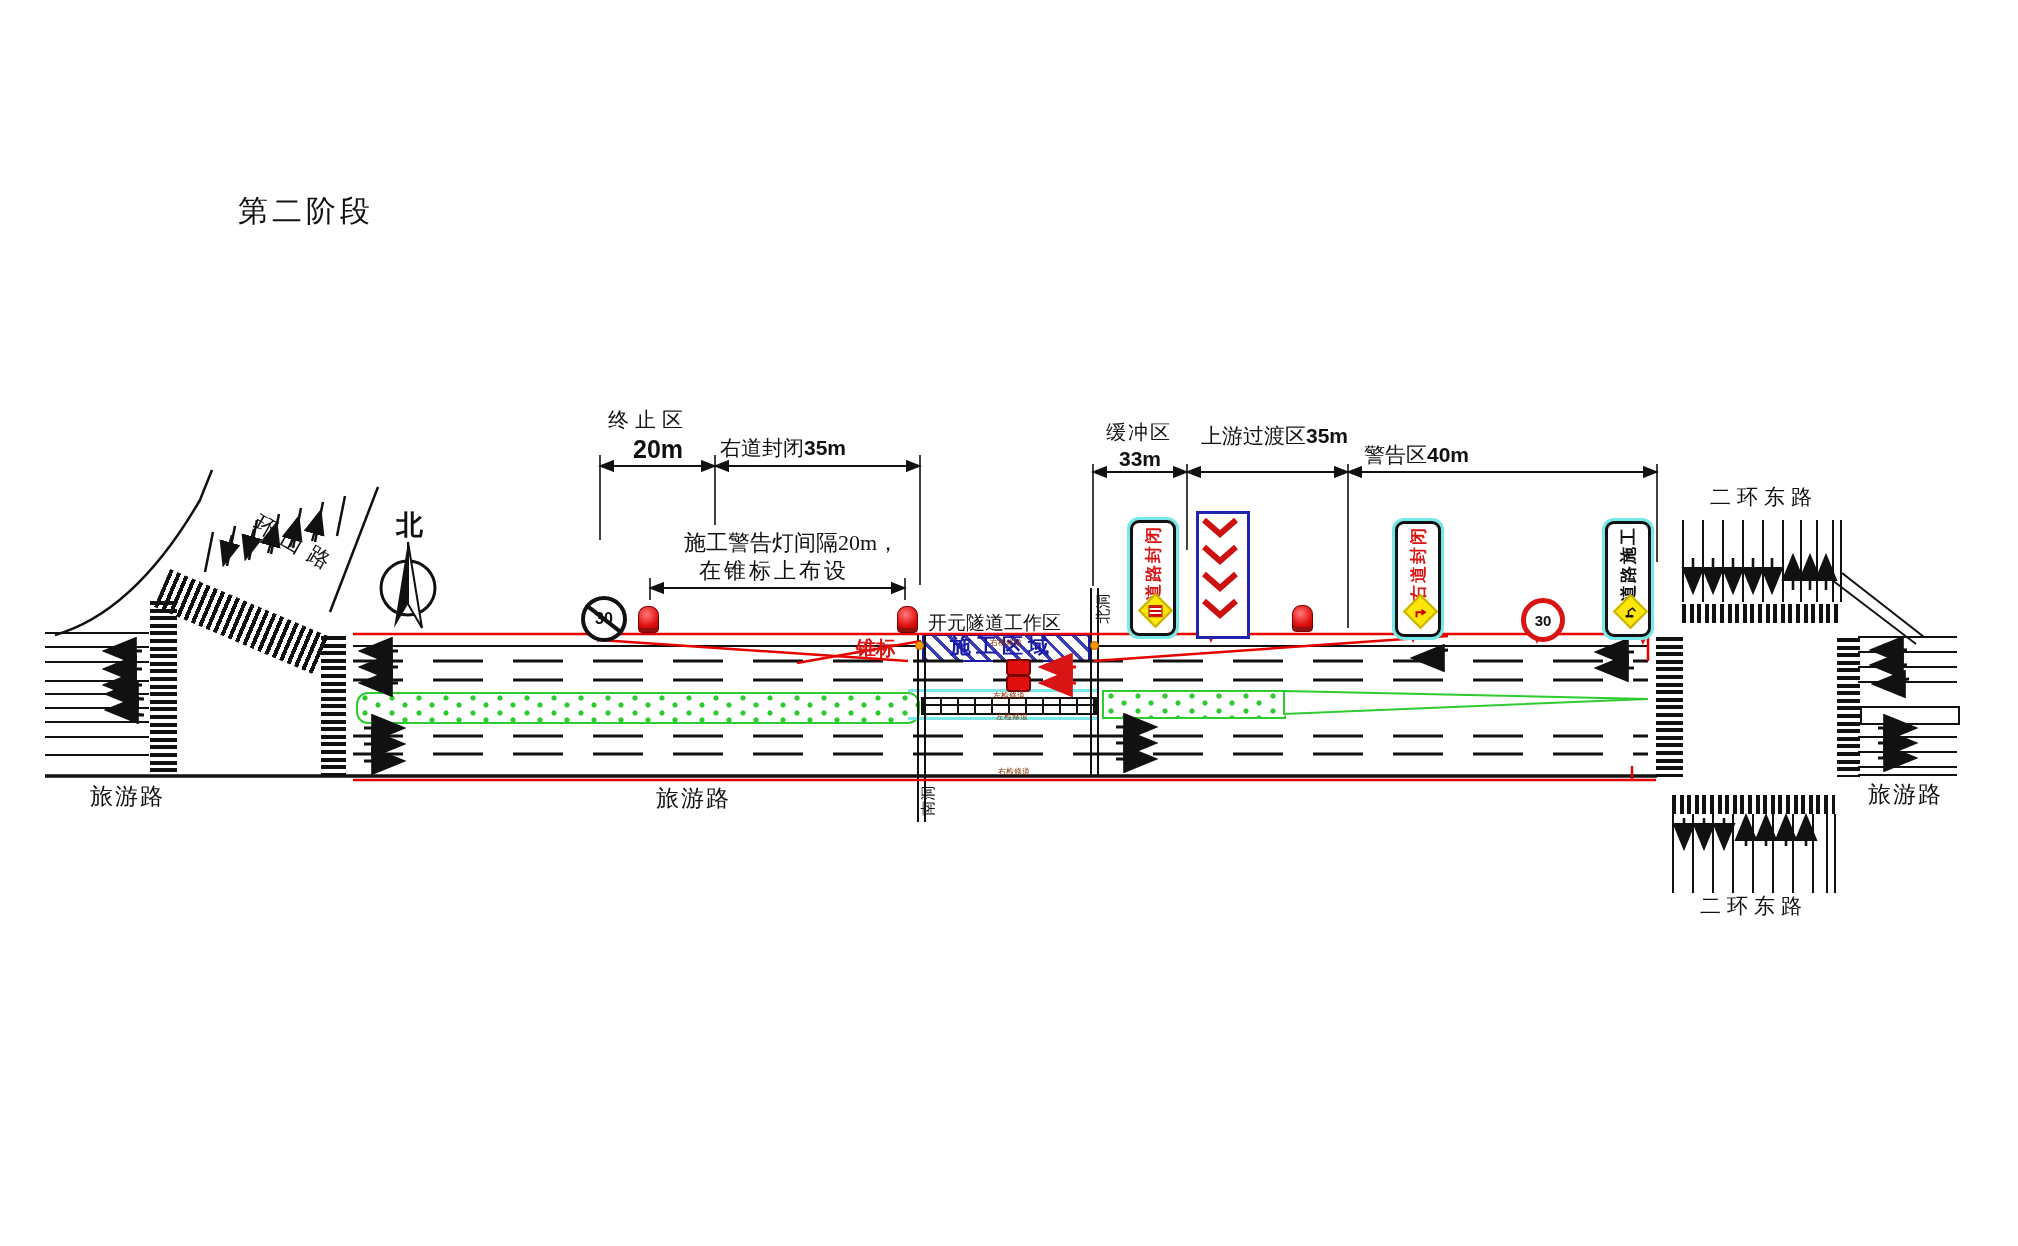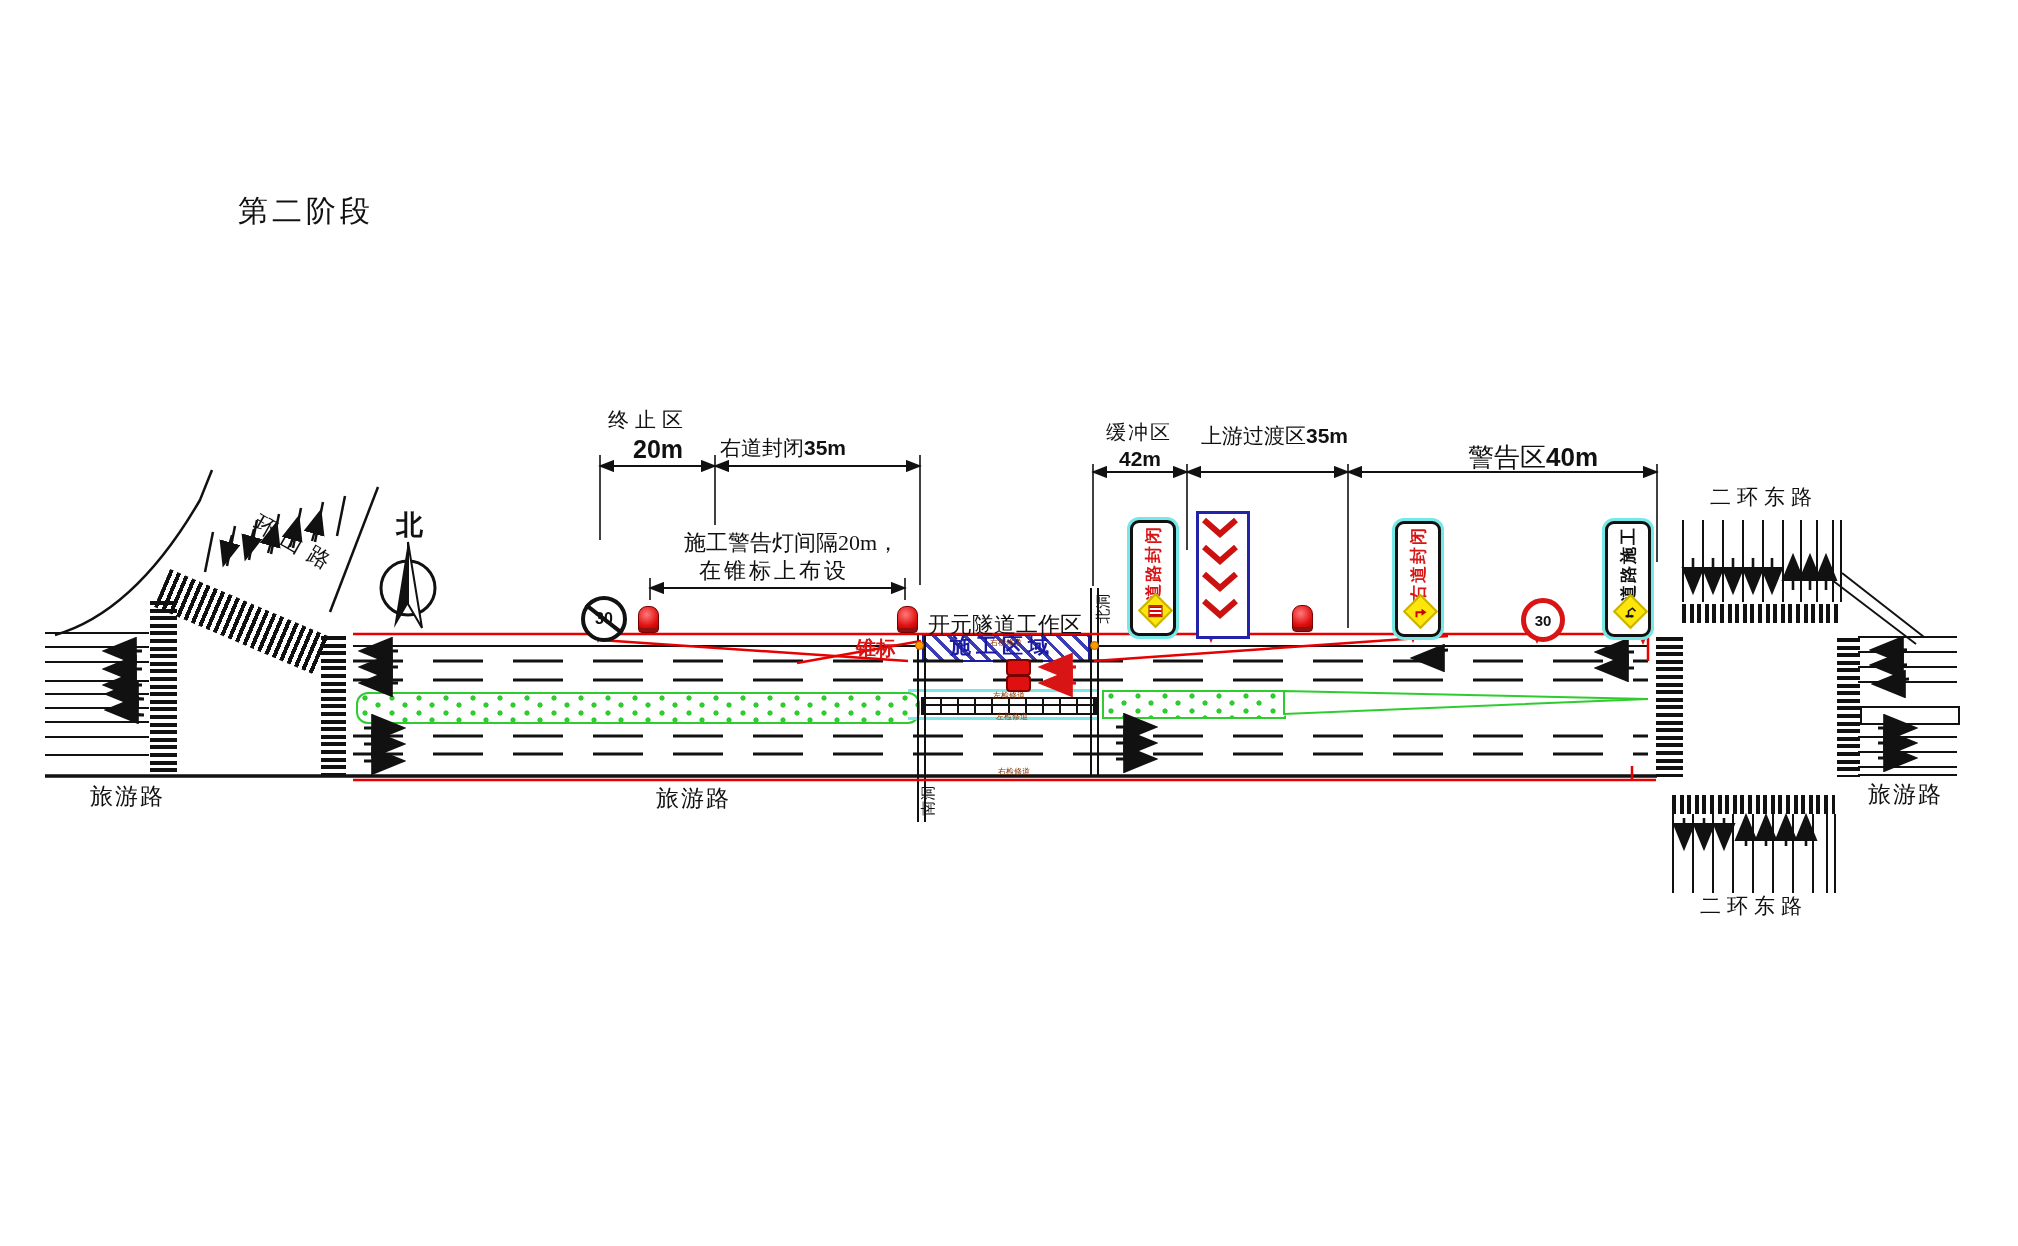--- a/index.html
+++ b/index.html
@@ -51,34 +51,34 @@
 
   <div class="t" style="left:238px;top:194px;font-size:30px;letter-spacing:4px;">第二阶段</div>
 
   <div class="t" style="left:608px;top:408px;font-size:21px;letter-spacing:6px;">终止区</div>
   <div class="t sans" style="left:633px;top:435px;font-size:25px;">20m</div>
   <div class="t" style="left:720px;top:436px;font-size:21px;"><span>右道封闭</span><span class="sans">35m</span></div>
   <div class="t" style="left:684px;top:530px;font-size:22px;">施工警告灯间隔20m，</div>
   <div class="t" style="left:699px;top:558px;font-size:22px;letter-spacing:3px;">在锥标上布设</div>
 
   <div class="t" style="left:1106px;top:421px;font-size:20px;letter-spacing:2px;">缓冲区</div>
-  <div class="t sans" style="left:1119px;top:447px;font-size:21px;">42m</div>
+  <div class="t sans" style="left:1119px;top:447px;font-size:21px;">33m</div>
   <div class="t" style="left:1201px;top:424px;font-size:21px;"><span>上游过渡区</span><span class="sans">35m</span></div>
-  <div class="t" style="left:1468px;top:443px;font-size:26px;"><span>警告区</span><span class="sans">40m</span></div>
+  <div class="t" style="left:1364px;top:443px;font-size:21px;"><span>警告区</span><span class="sans">40m</span></div>
 
   <div class="t" style="left:396px;top:510px;font-size:27px;font-weight:bold;">北</div>
 
   <div class="t" style="left:262px;top:510px;font-size:22px;letter-spacing:9px;transform:rotate(30deg);transform-origin:0 0;">环山路</div>
   <div class="t" style="left:90px;top:784px;font-size:23px;letter-spacing:2px;">旅游路</div>
   <div class="t" style="left:656px;top:786px;font-size:23px;letter-spacing:2px;">旅游路</div>
   <div class="t" style="left:1868px;top:782px;font-size:23px;letter-spacing:2px;">旅游路</div>
   <div class="t" style="left:1710px;top:485px;font-size:21px;letter-spacing:6px;">二环东路</div>
   <div class="t" style="left:1700px;top:894px;font-size:21px;letter-spacing:6px;">二环东路</div>
 
-  <div class="t" style="left:928px;top:612px;font-size:22px;z-index:6;">开元隧道工作区</div>
+  <div class="t" style="left:928px;top:612px;font-size:19px;z-index:6;">开元隧道工作区</div>
   <div class="t red" style="left:856px;top:637px;font-size:20px;font-weight:bold;z-index:6;">锥标</div>
   <div class="t navy" style="left:950px;top:634px;font-size:21px;font-weight:bold;letter-spacing:5px;z-index:6;text-align:right;">施工区域</div>
   <div class="t vert" style="left:1080px;top:600px;width:48px;text-align:center;font-size:15px;z-index:6;">北洞</div>
   <div class="t vert" style="left:905px;top:792px;width:48px;text-align:center;font-size:15px;z-index:6;">南洞</div>
   <div class="t" style="left:990px;top:638px;font-size:8px;color:#883300;z-index:6;">右检修道</div>
   <div class="t" style="left:993px;top:691px;font-size:8px;color:#883300;z-index:6;">左检修道</div>
   <div class="t" style="left:996px;top:712px;font-size:8px;color:#883300;z-index:6;">左检修道</div>
   <div class="t" style="left:998px;top:767px;font-size:8px;color:#883300;z-index:6;">右检修道</div>
 
   <div class="xw xw-v" style="left:150px;top:601px;width:27px;height:176px;"></div>

